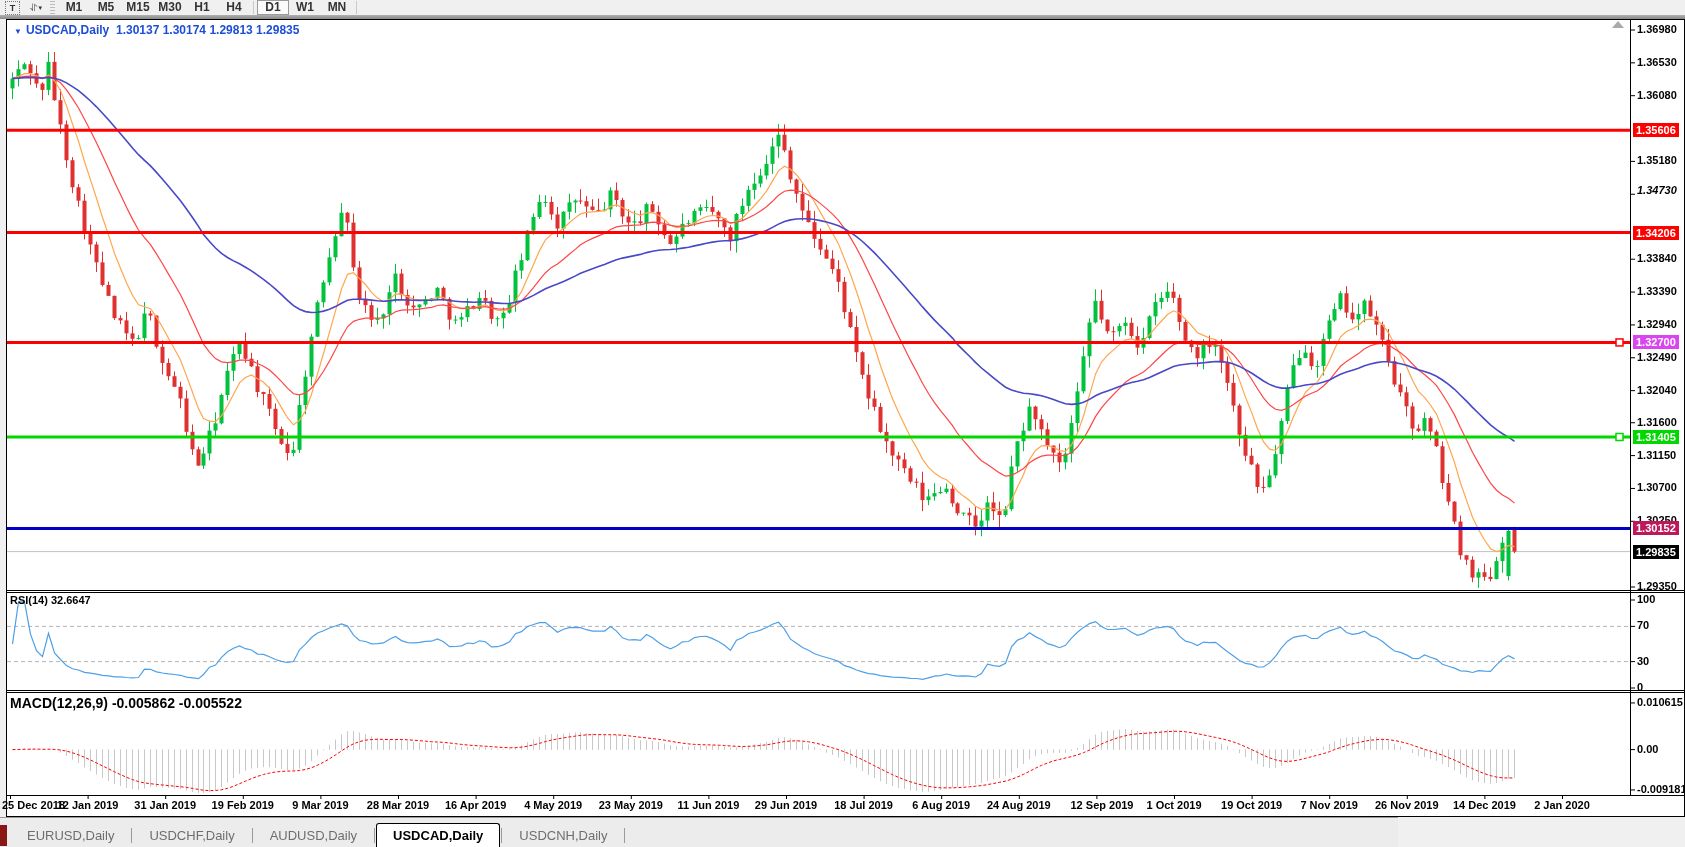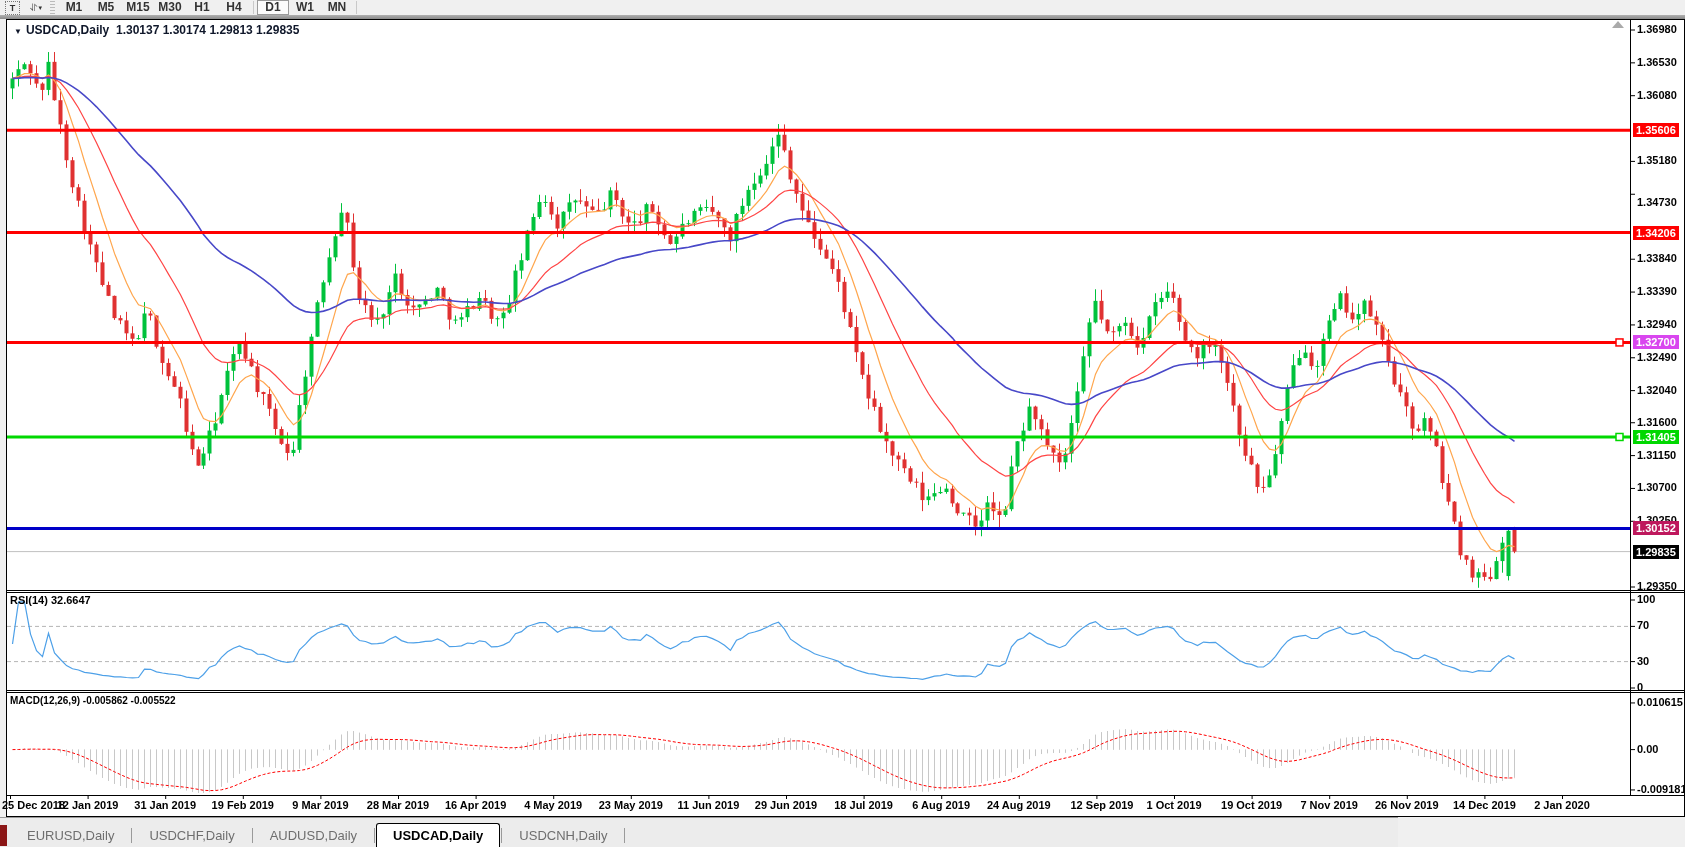--- a/index.html
+++ b/index.html
@@ -22,24 +22,24 @@
     background:repeating-linear-gradient(to bottom,#bbb 0 1px,transparent 1px 3px);}
   .vsep{width:1px;height:13px;background:#c9c9c9;margin:0 3px;}
   .tf-btn{min-width:24px;height:13px;line-height:13px;text-align:center;padding:0 3px;
     color:#333;font-weight:bold;font-size:12px;border:1px solid transparent;}
   .tf-btn.active{background:#fbfbfb;border:1px solid #9a9a9a;}
   #top-strip{position:absolute;left:0;top:15px;width:1685px;height:4px;
     background:linear-gradient(#b0b0b0,#8a8a8a);}
   
   #plot{position:absolute;left:0;top:0;z-index:1;}
   .overlay{position:absolute;z-index:2;font-weight:bold;}
-  #chart-title{left:14px;top:23px;font-size:12px;font-weight:bold;color:#0f172a;white-space:nowrap;}
+  #chart-title{left:14px;top:23px;font-size:12px;font-weight:bold;color:#1d4ed8;white-space:nowrap;}
   #chart-title .sym-caret{font-size:8px;margin-right:4px;}
   #rsi-label{left:10px;top:594px;font-size:11px;color:#000;}
-  #macd-label{left:10px;top:695px;font-size:10px;color:#000;}
+  #macd-label{left:10px;top:695px;font-size:14px;color:#000;}
   .axis-label{position:absolute;left:1637px;font-size:11px;font-weight:bold;color:#000;
     white-space:nowrap;z-index:2;}
   .line-label{position:absolute;left:1633px;font-size:11px;font-weight:bold;color:#fff;
     padding:0 3px;height:14px;line-height:14px;z-index:3;white-space:nowrap;}
   .date-label{position:absolute;top:799px;font-size:11px;font-weight:bold;color:#000;
     width:92px;text-align:center;z-index:2;white-space:nowrap;}
   
   #tab-bar{position:absolute;left:0;top:817px;width:1398px;height:30px;background:#ececec;
     border-top:1px solid #9a9a9a;display:flex;align-items:flex-end;z-index:2;}
   #tab-red{width:7px;height:21px;background:#8b1616;margin:0 4px 2px 0;}
@@ -1683,21 +1683,21 @@
   <span class="sym-caret">▼</span><span>USDCAD,Daily</span>&nbsp;&nbsp;<span>1.30137 1.30174 1.29813 1.29835</span>
 </div>
 <div class="overlay" id="rsi-label">RSI(14) 32.6647</div>
 <div class="overlay" id="macd-label">MACD(12,26,9) -0.005862 -0.005522</div>
 
 <div id="axis-labels">
     <div class="axis-label" style="top: 23px;">1.36980</div>
     <div class="axis-label" style="top: 55.8506px;">1.36530</div>
     <div class="axis-label" style="top: 88.7012px;">1.36080</div>
     <div class="axis-label" style="top: 154.402px;">1.35180</div>
-    <div class="axis-label" style="top: 196px;">1.34730</div>
+    <div class="axis-label" style="top: 184px; font-style: italic;">1.34730</div>
     <div class="axis-label" style="top: 252.224px;">1.33840</div>
     <div class="axis-label" style="top: 285.075px;">1.33390</div>
     <div class="axis-label" style="top: 317.925px;">1.32940</div>
     <div class="axis-label" style="top: 350.776px;">1.32490</div>
     <div class="axis-label" style="top: 383.626px;">1.32040</div>
     <div class="axis-label" style="top: 415.747px;">1.31600</div>
     <div class="axis-label" style="top: 448.598px;">1.31150</div>
     <div class="axis-label" style="top: 481.448px;">1.30700</div>
     <div class="axis-label" style="top: 514.299px;">1.30250</div>
     <div class="axis-label" style="top: 580px;">1.29350</div>

